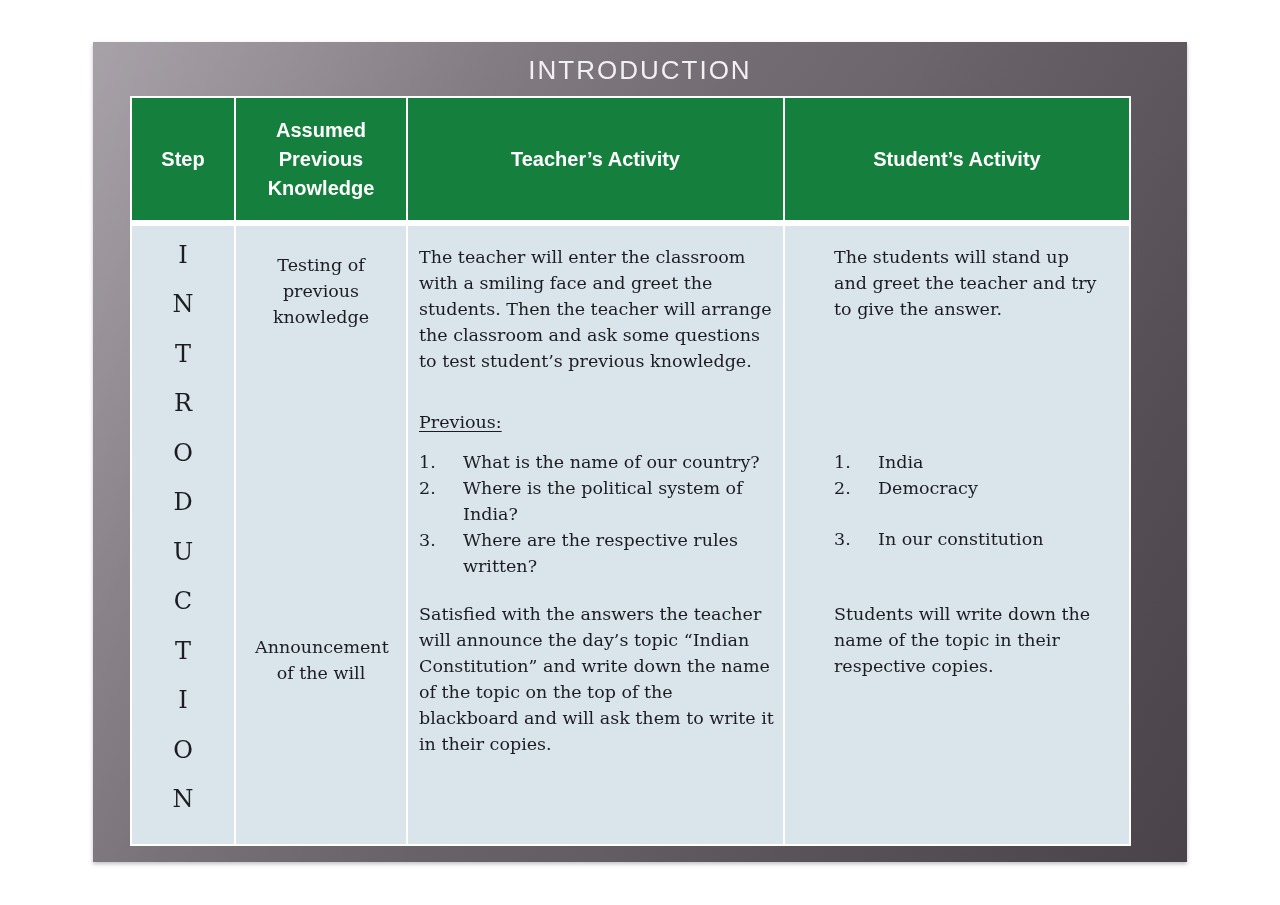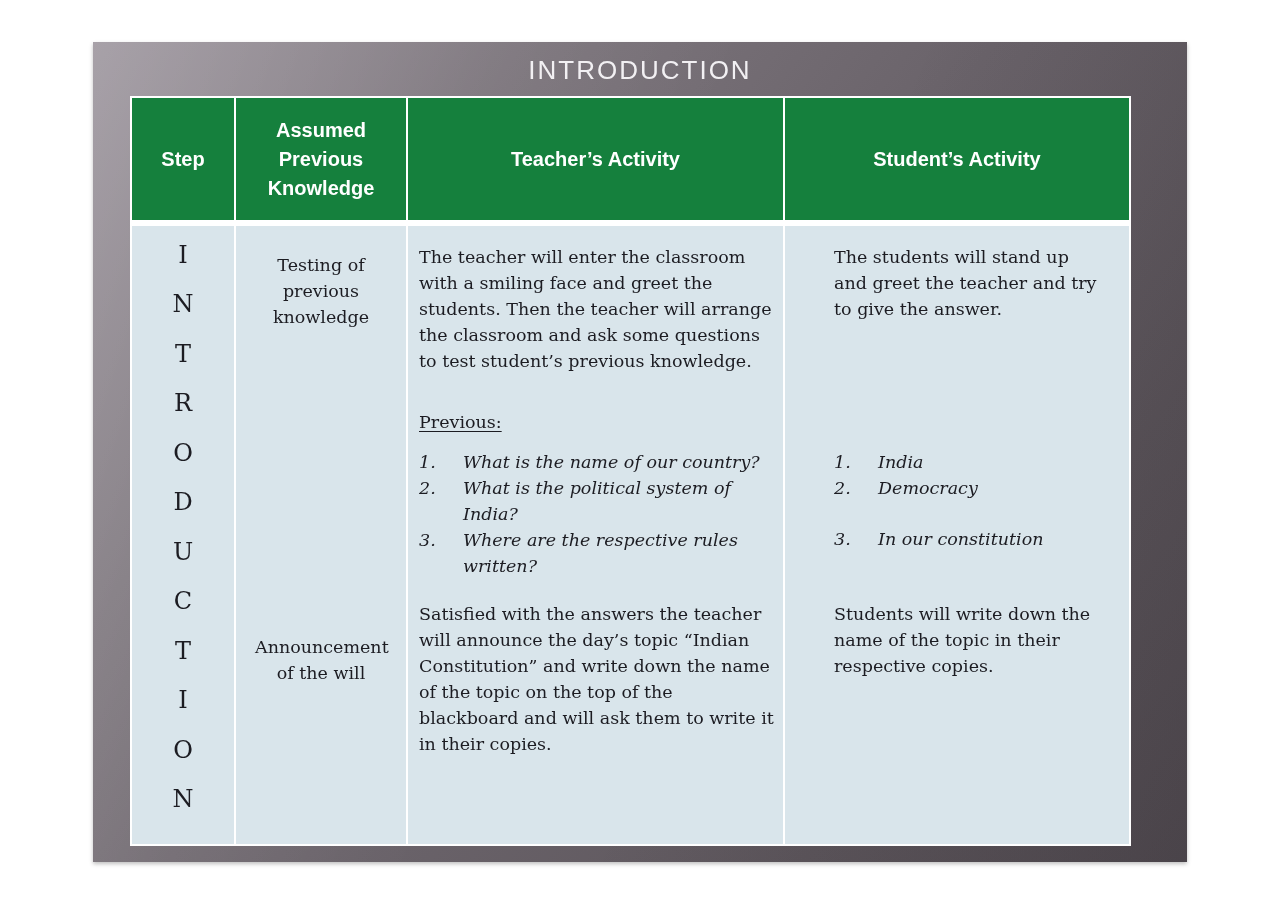--- a/index.html
+++ b/index.html
@@ -85,21 +85,21 @@
 
   
   .t-cell .blk { position:absolute; left:11px; right:9px; }
   .s-cell .blk { position:absolute; left:10px; right:24px;margin-left:39px; }
   .blk-para1 { top:18px; }
   .blk-head  { top:183px; text-decoration:underline; text-underline-offset:3px; }
   .blk-list  { top:223px; }
   .blk-para2 { top:375px; }
 
   ol.numlist { list-style:none; counter-reset:item; }
-  ol.numlist li { position:relative; padding-left:44px; counter-increment:item;font-style:italic; }
+  ol.numlist li { position:relative; padding-left:44px; counter-increment:item; }
   ol.numlist li::before { content:counter(item) "."; position:absolute; left:0; top:0; }
   ol.numlist li.gap-before { margin-top:25px; }
 </style>
 </head>
 <body>
 
 <div class="slide">
 
   <div class="slide-title">INTRODUCTION</div>
 
@@ -140,21 +140,21 @@
       <div class="k-block k-announce">
         <span>Announcement of the will</span>
       </div>
     </div>
 
     <div class="bcell t-cell">
       <div class="blk blk-para1">The teacher will enter the classroom with a smiling face and greet the students. Then the teacher will arrange the classroom and ask some questions to test student’s previous knowledge.</div>
       <div class="blk blk-head">Previous:</div>
       <ol class="numlist blk blk-list">
         <li>What is the name of our country?</li>
-        <li>What is the political system of India?</li>
+        <li>Where is the political system of India?</li>
         <li>Where are the respective rules written?</li>
       </ol>
       <div class="blk blk-para2">Satisfied with the answers the teacher will announce the day’s topic “Indian Constitution” and write down the name of the topic on the top of the blackboard and will ask them to write it in their copies.</div>
     </div>
 
     <div class="bcell s-cell">
       <div class="blk blk-para1">The students will stand up and greet the teacher and try to give the answer.</div>
       <ol class="numlist blk blk-list">
         <li>India</li>
         <li>Democracy</li>

